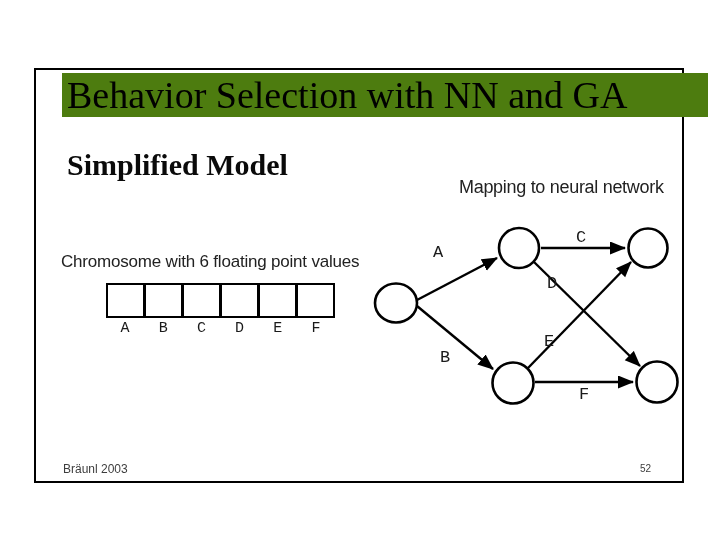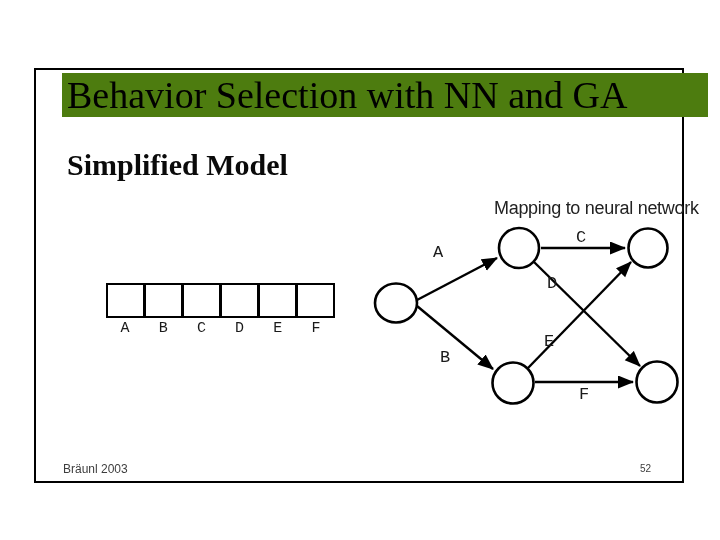--- a/index.html
+++ b/index.html
@@ -19,22 +19,22 @@
   .title-text {
     display:block; font-family:"Liberation Serif", serif; font-size:38px;
     line-height:44px; padding-left:5px; white-space:nowrap; color:#000000;
   }
   .subtitle {
     position:absolute; left:31px; top:78px;
     font-family:"Liberation Serif", serif; font-weight:bold; font-size:30px;
     color:#0a0a0a; white-space:nowrap;
   }
   .net-caption {
-    position:absolute; left:423px; top:128px; font-size:18px;
-    letter-spacing:-0.3px; color:#222222; white-space:nowrap;margin-left:35px;
+    position:absolute; left:423px; top:107px; font-size:18px;
+    letter-spacing:-0.3px; color:#222222; white-space:nowrap;
   }
   .chromo-caption {
     position:absolute; left:25px; top:182px; font-size:17px;
     letter-spacing:-0.2px; color:#222222; white-space:nowrap;
   }
   .chromo-box {
     position:absolute; left:70px; top:213px; width:229px; height:35px;
     border:2px solid #000000; background:#000000; display:flex; gap:3px;
   }
   .chromo-cell { flex:1; background:#ffffff; }
@@ -70,20 +70,21 @@
   <div class="slide">
 
     <div class="title-bar">
       <span class="title-text">Behavior Selection with NN and GA</span>
     </div>
 
     <div class="subtitle">Simplified Model</div>
 
     <div class="net-caption">Mapping to neural network</div>
 
+    <div class="chromo-caption">Chromosome with 6 floating point values</div>
 
     <div class="chromo-box">
       <div class="chromo-cell"></div>
       <div class="chromo-cell"></div>
       <div class="chromo-cell"></div>
       <div class="chromo-cell"></div>
       <div class="chromo-cell"></div>
       <div class="chromo-cell"></div>
     </div>
 

